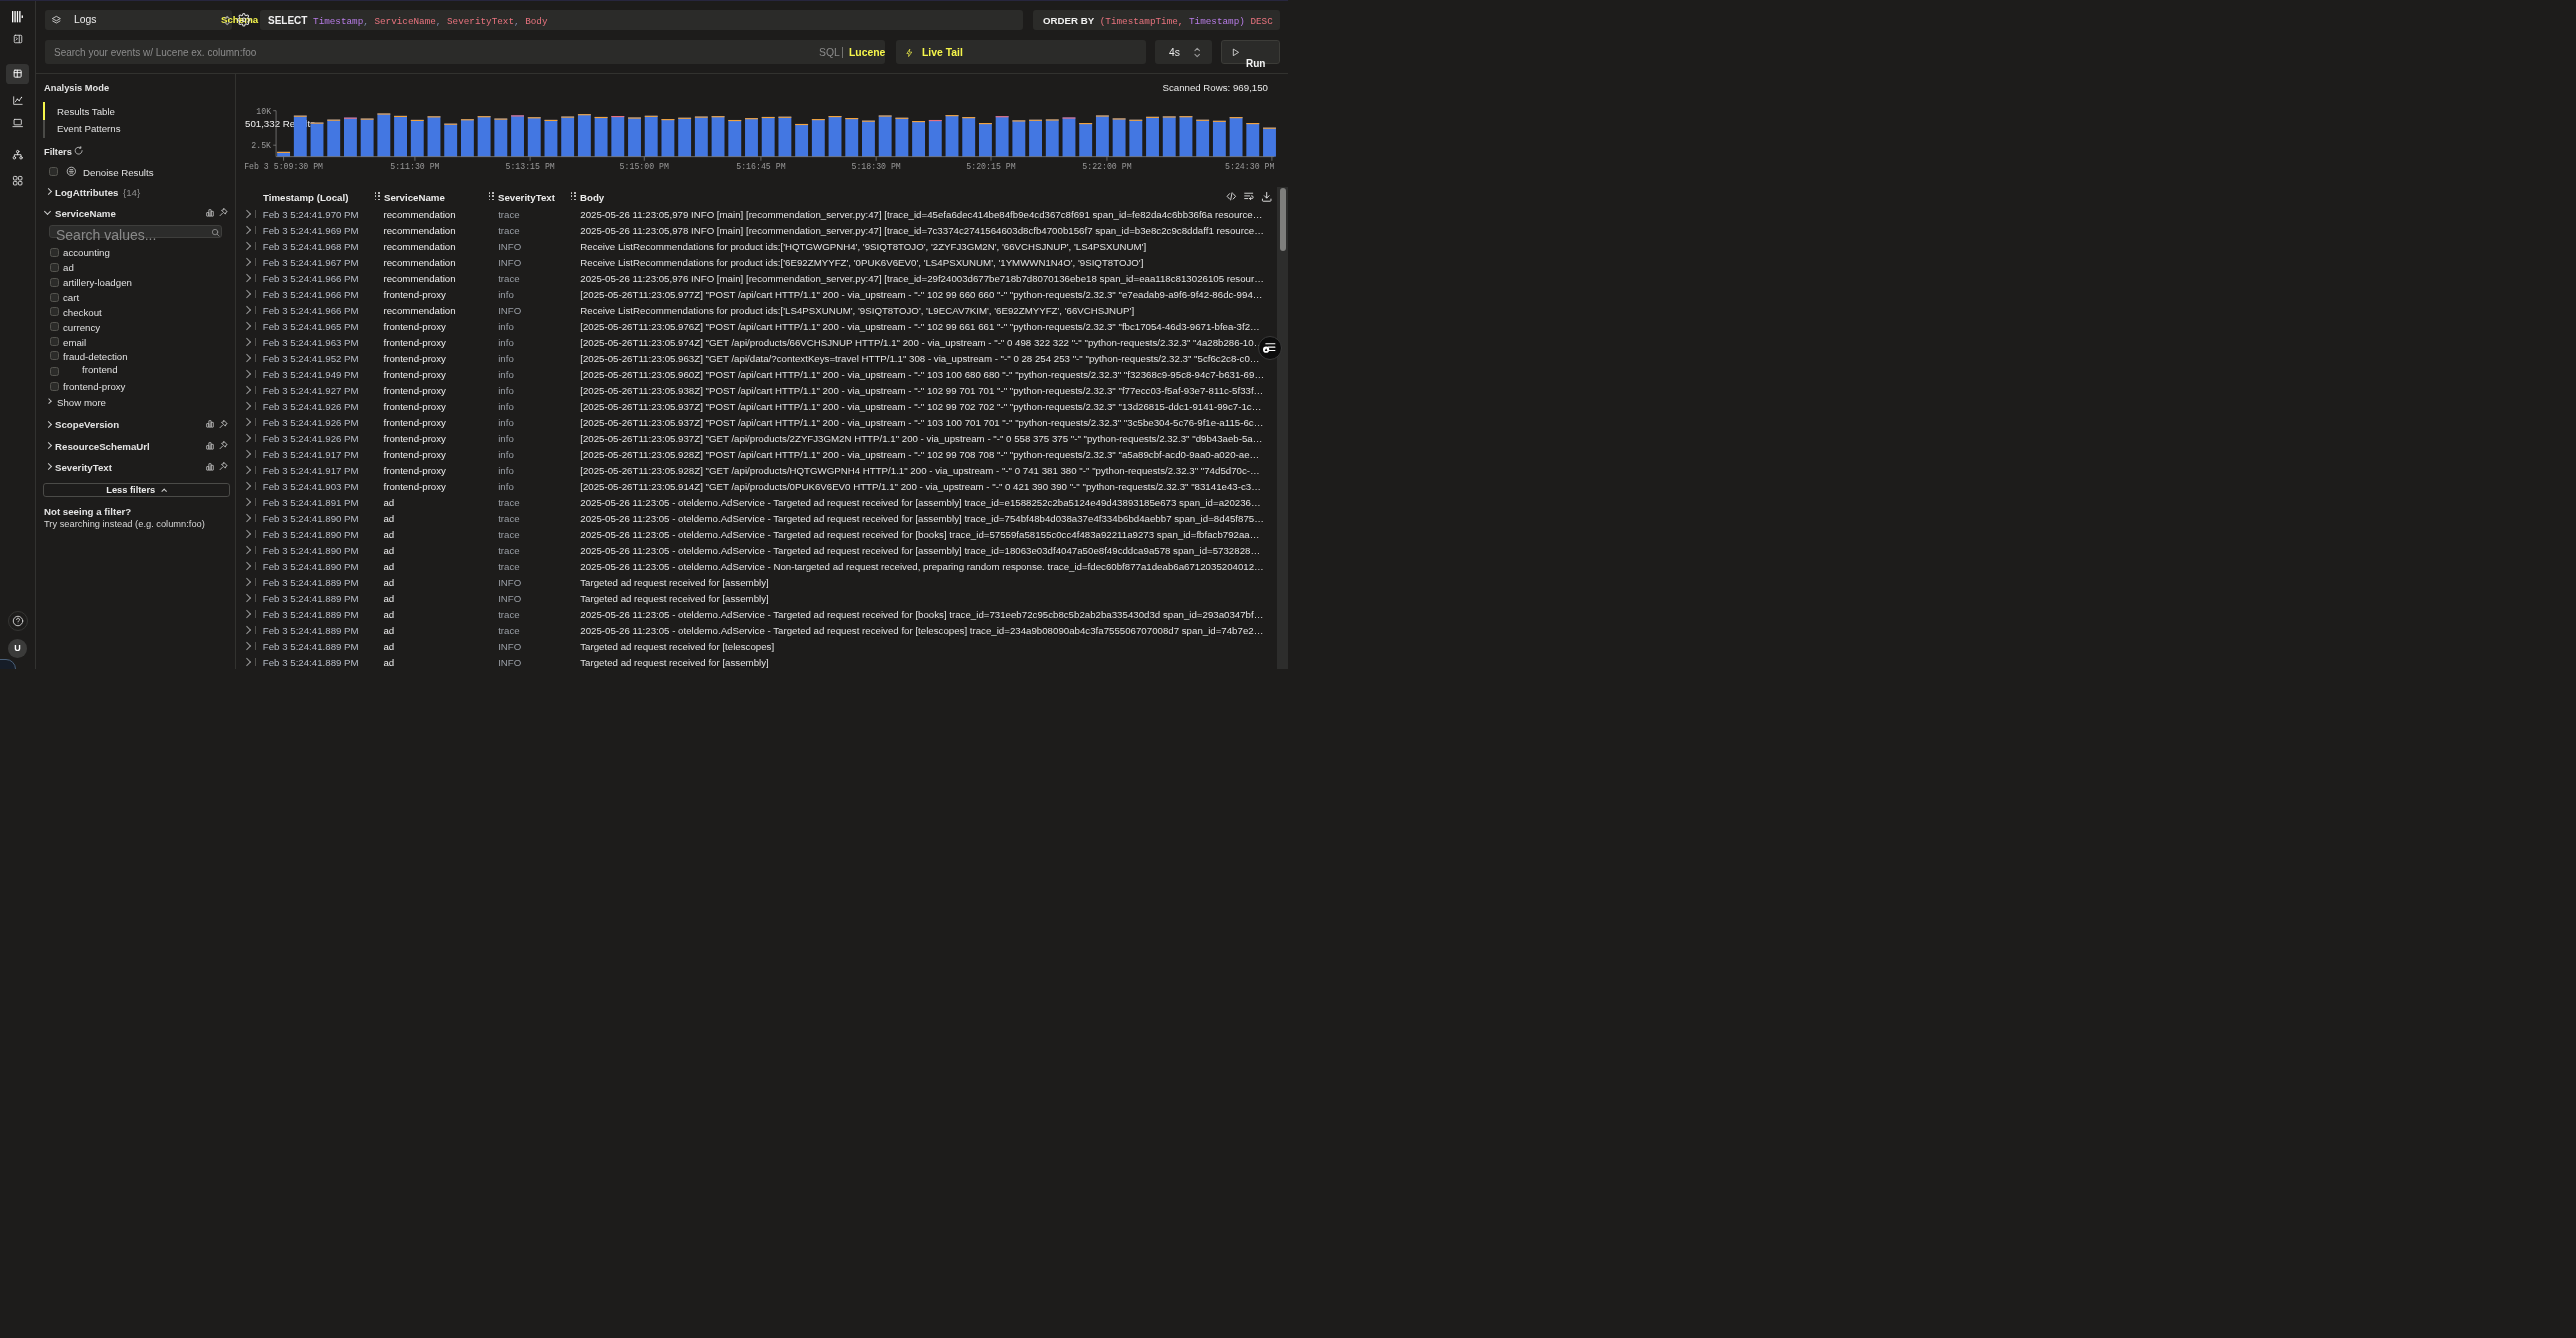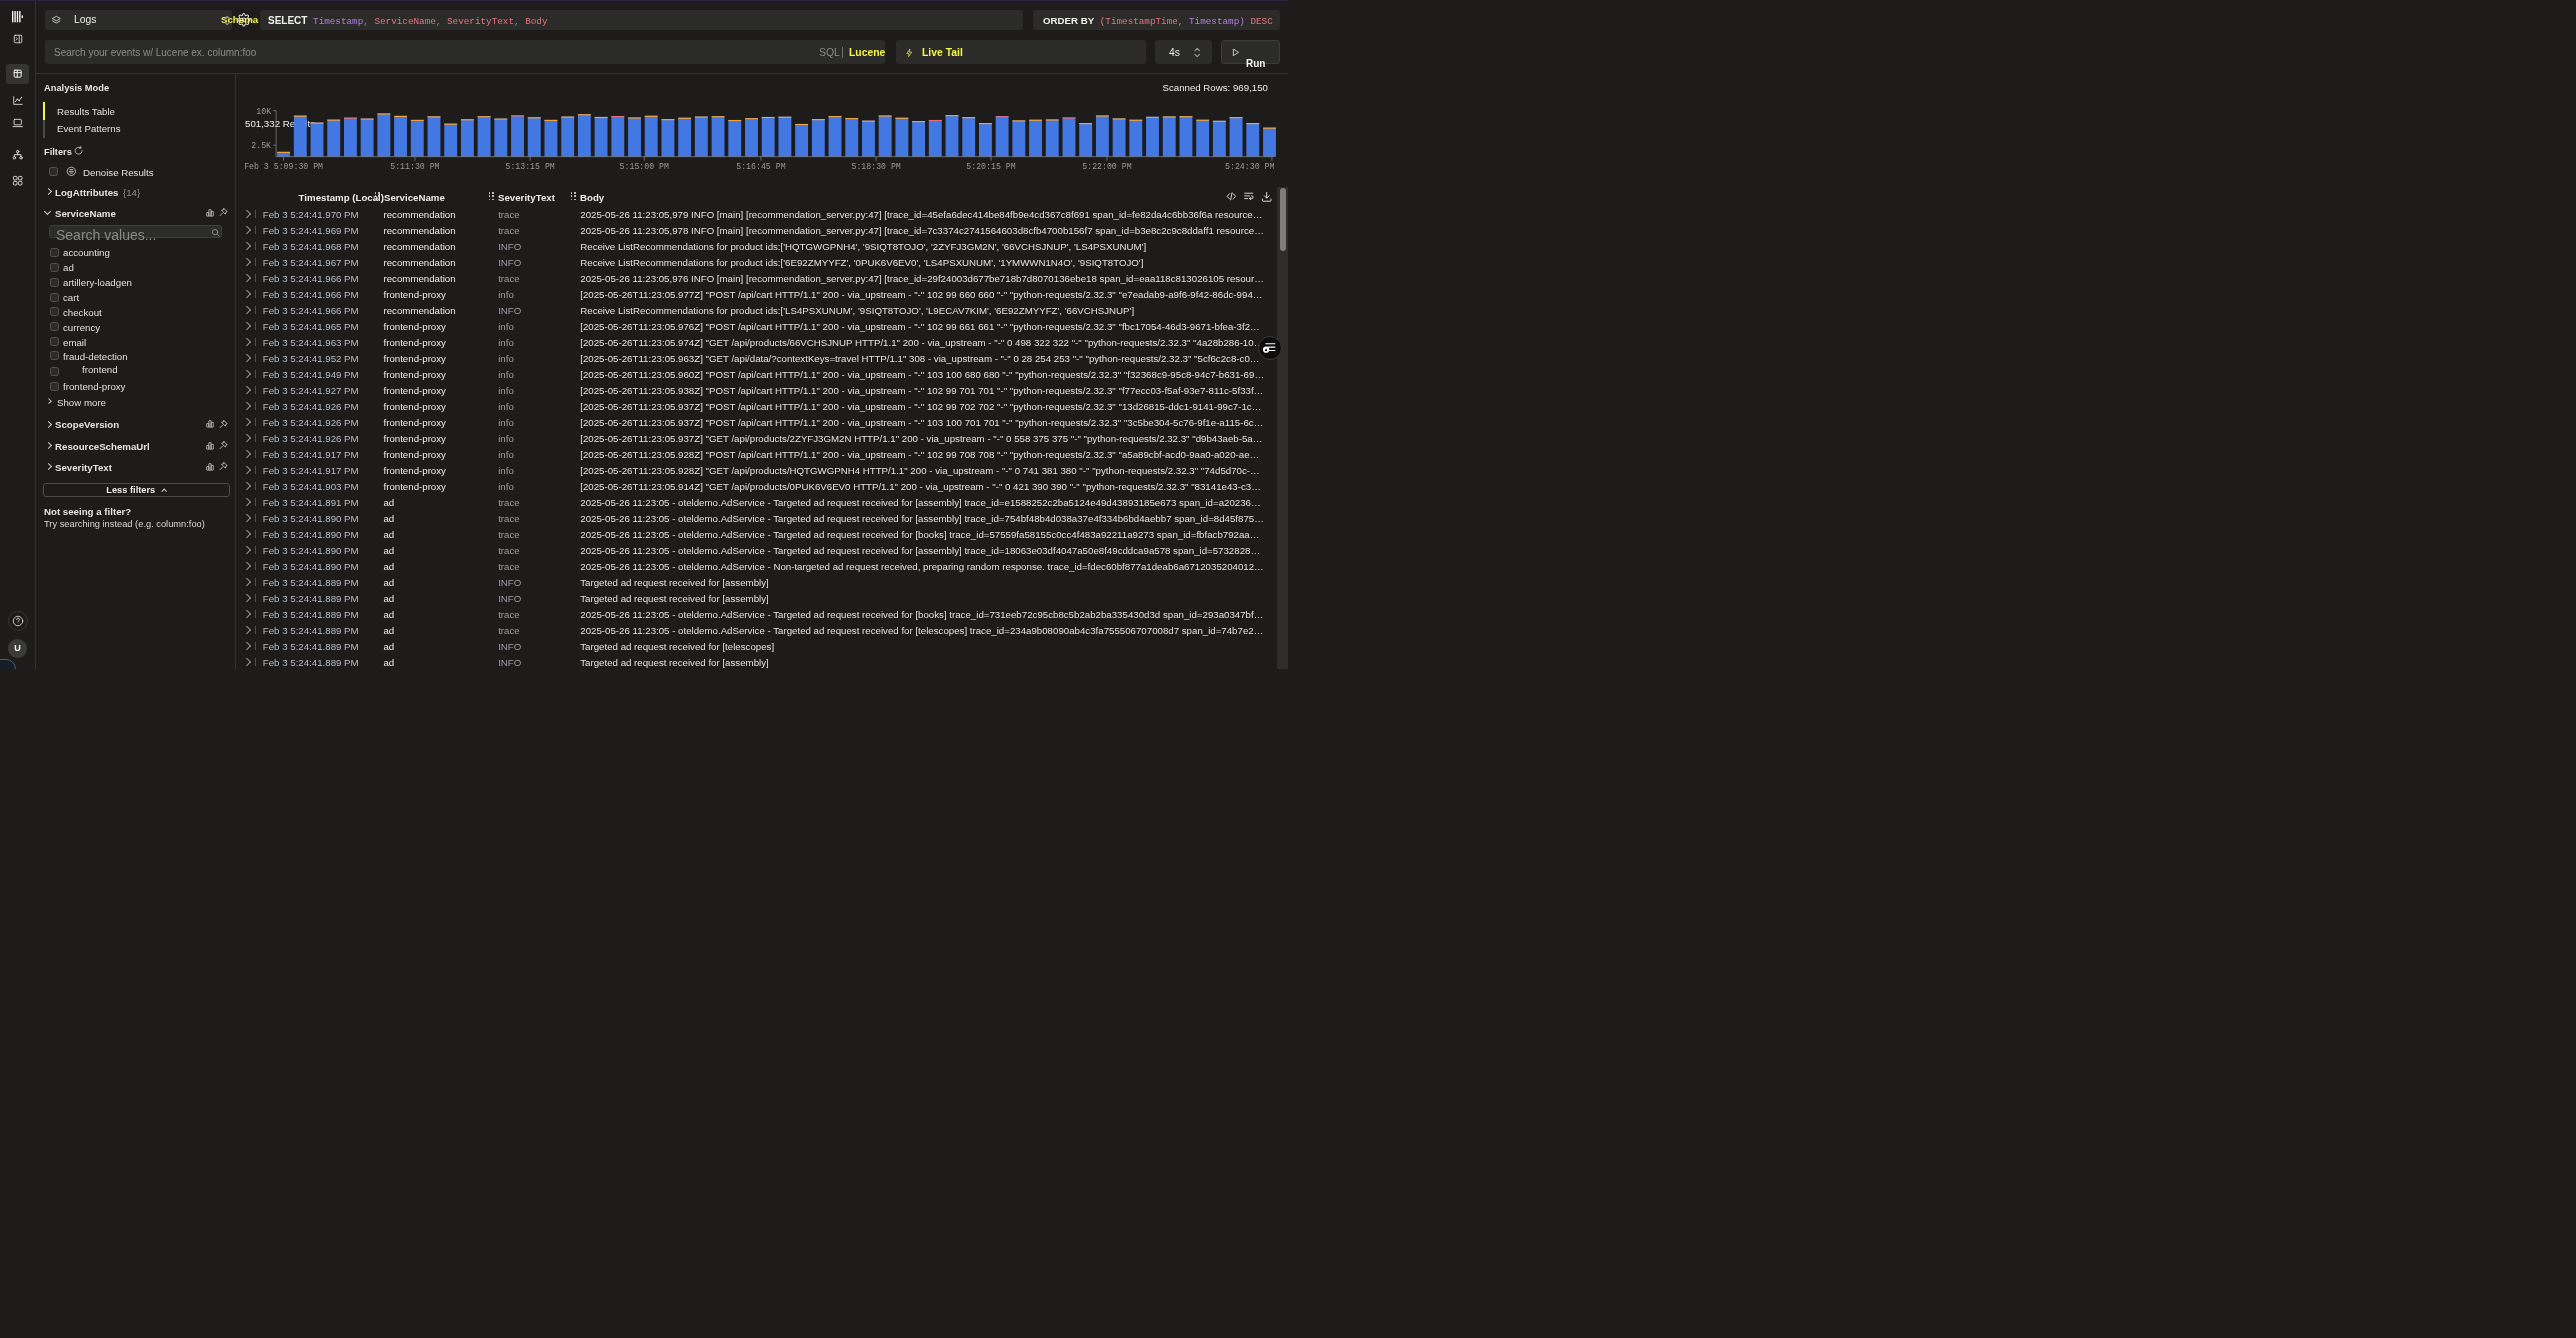--- a/index.html
+++ b/index.html
@@ -414,21 +414,21 @@
     <text x="570.5" y="106" font-family="Liberation Mono, monospace" font-size="11.5" fill="#999" text-anchor="middle">5:15:00 PM</text>
     <text x="733.5" y="106" font-family="Liberation Mono, monospace" font-size="11.5" fill="#999" text-anchor="middle">5:16:45 PM</text>
     <text x="894.5" y="106" font-family="Liberation Mono, monospace" font-size="11.5" fill="#999" text-anchor="middle">5:18:30 PM</text>
     <text x="1055" y="106" font-family="Liberation Mono, monospace" font-size="11.5" fill="#999" text-anchor="middle">5:20:15 PM</text>
     <text x="1217" y="106" font-family="Liberation Mono, monospace" font-size="11.5" fill="#999" text-anchor="middle">5:22:00 PM</text>
     <text x="1451" y="106" font-family="Liberation Mono, monospace" font-size="11.5" fill="#999" text-anchor="end">5:24:30 PM</text>
   </svg>
 
   <div class="abs" style="left:236px;top:189px;width:1039px;height:16px;display:flex;align-items:center;font-size:9.7px;font-weight:bold;color:#ececec;white-space:nowrap;">
     <span style="width:27px;"></span>
-    <span style="width:121px;text-align:right;">Timestamp (Local)</span>
+    <span style="width:121px;">Timestamp (Local)</span>
     <span class="hd" style="width:114px;"><span class="dots" style="left:-9px;top:0.7px;">
           <i style="left:0;top:0"></i>
           <i style="left:3.2px;top:0"></i>
           <i style="left:0;top:3.2px"></i>
           <i style="left:3.2px;top:3.2px"></i>
           <i style="left:0;top:6.4px"></i>
           <i style="left:3.2px;top:6.4px"></i>
         </span>ServiceName</span>
     <span class="hd" style="width:82px;"><span class="dots" style="left:-9px;top:0.7px;">
           <i style="left:0;top:0"></i>

